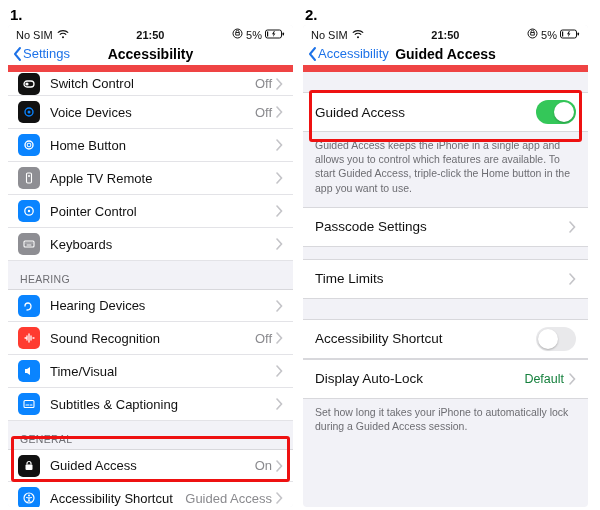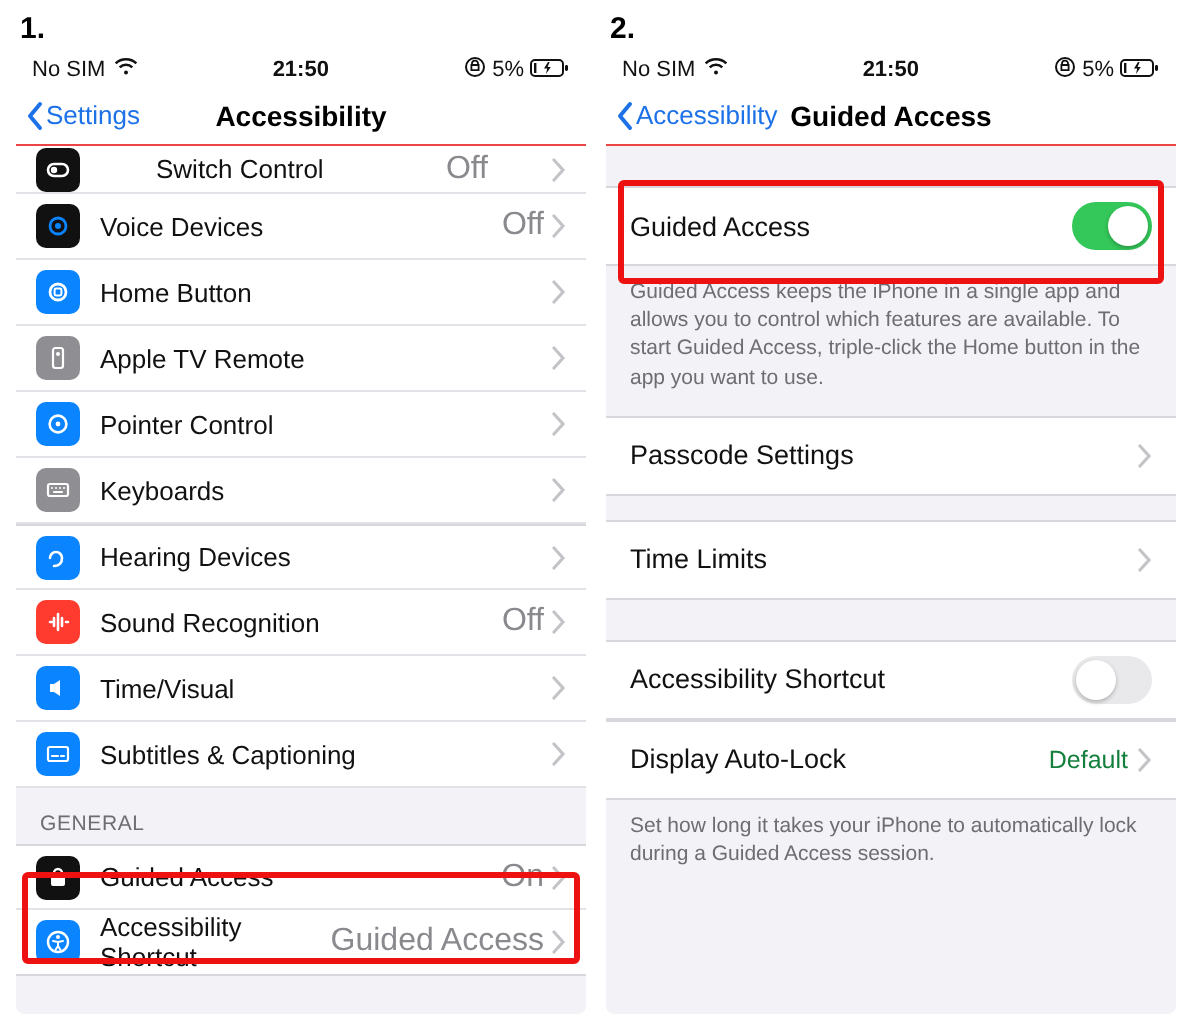--- a/index.html
+++ b/index.html
@@ -9,29 +9,29 @@
   .shot-num { font-weight: 700; font-size: 15px; margin: 0 0 2px 2px; }
   .phone { background: #f2f2f7; border-radius: 4px; overflow: hidden; height: 482px; }
 
   
   .status { display: flex; align-items: center; justify-content: space-between; font-size: 11px; padding: 3px 8px 1px 8px; background: #fff; color: #111; }
   .st-left { display: flex; align-items: flex-start; gap: 4px; }
   .st-right { display: flex; align-items: center; gap: 3px; }
   .wifi { display: inline-block; }
 
   
-  .nav { display: flex; align-items: center; height: 30px; background: #fff; border-bottom: 1px solid #ef4444; position: relative; }
+  .nav { display: flex; align-items: center; height: 30px; background: #fff; border-bottom: 7px solid #ef4444; position: relative; }
   .back { display: flex; align-items: center; color: #1d72e8; font-size: 13px; padding-left: 4px; cursor: pointer; }
   .back svg { margin-right: 1px; }
   .nav-title { position: absolute; left: 0; right: 0; text-align: center; font-weight: 600; font-size: 14px; pointer-events: none; }
   .row { display: flex; align-items: center; height: 33px; padding: 0 10px 0 10px; border-bottom: 1px solid #e3e3e7; background: #fff; cursor: pointer; }
   .row:last-child { border-bottom: 1px solid #d8d8dc; }
   .icon-box { width: 22px; height: 22px; border-radius: 5px; display: flex; align-items: center; justify-content: center; margin-right: 10px; flex-shrink: 0; }
   .row-label { flex: 1; font-size: 13px; color: #111; }
-  .row-detail { font-size: 16px; color: #8a8a8e; margin-right: 4px; white-space: nowrap; }
+  .row-detail { font-size: 13px; color: #8a8a8e; margin-right: 4px; white-space: nowrap; }
   .chev { color: #c4c4c8; flex-shrink: 0; }
 
   .section-hdr { font-size: 10.5px; color: #6d6d72; letter-spacing: 0.3px; padding: 12px 12px 4px 12px; background: #f2f2f7; text-transform: uppercase; }
 
   .group-top { border-top: 1px solid #d8d8dc; }
 
   .highlight { position: absolute; border: 3px solid #e11; border-radius: 3px; pointer-events: none; }
 
   
   .rrow { display: flex; align-items: center; min-height: 40px; padding: 0 12px; background: #fff; border-bottom: 1px solid #d8d8dc; }
@@ -41,21 +41,21 @@
 
   .toggle { width: 40px; height: 24px; border-radius: 12px; position: relative; }
   .toggle.on { background: #34c759; }
   .toggle.off { background: #e9e9eb; }
   .knob { position: absolute; width: 20px; height: 20px; background: #fff; border-radius: 50%; top: 2px; box-shadow: 0 1px 2px rgba(0,0,0,0.25); }
   .toggle.on .knob { right: 2px; }
   .toggle.off .knob { left: 2px; }
 
   .gap { height: 20px; background: #f2f2f7; }
   .gap-sm { height: 12px; background: #f2f2f7; }
-  .first-row-cut { height: 24px !important; border-top: none; gap: 28px; }
+  .first-row-cut { height: 24px !important; border-top: none; }
 </style>
 </head>
 <body>
 
 <div class="wrap">
 
   <div class="shot">
     <div class="shot-num">1.</div>
     <div class="phone">
 
@@ -167,20 +167,21 @@
               <rect x="2" y="4" width="10" height="6" rx="1" fill="none" stroke="#fff" stroke-width="1.1"></rect>
               <path d="M4 6h.01M6 6h.01M8 6h.01M10 6h.01M5 8h4" stroke="#fff" stroke-width="1" stroke-linecap="round"></path>
             </svg>
           </div>
         <div class="row-label">Keyboards</div>
         <svg class="chev" width="7" height="12" viewBox="0 0 7 12">
             <path d="M1 1l4.5 5L1 11" fill="none" stroke="#c4c4c8" stroke-width="1.6" stroke-linecap="round"></path>
           </svg>
       </div>
 
+      <div class="section-hdr">HEARING</div>
 
       <div class="row group-top">
         <div class="icon-box" style="background:#0a84ff">
             <svg width="14" height="14" viewBox="0 0 14 14">
               <path d="M5 11c3 0 4-2 4-4a3 3 0 00-6 0" fill="none" stroke="#fff" stroke-width="1.3" stroke-linecap="round"></path>
             </svg>
           </div>
         <div class="row-label">Hearing Devices</div>
         <svg class="chev" width="7" height="12" viewBox="0 0 7 12">
             <path d="M1 1l4.5 5L1 11" fill="none" stroke="#c4c4c8" stroke-width="1.6" stroke-linecap="round"></path>

